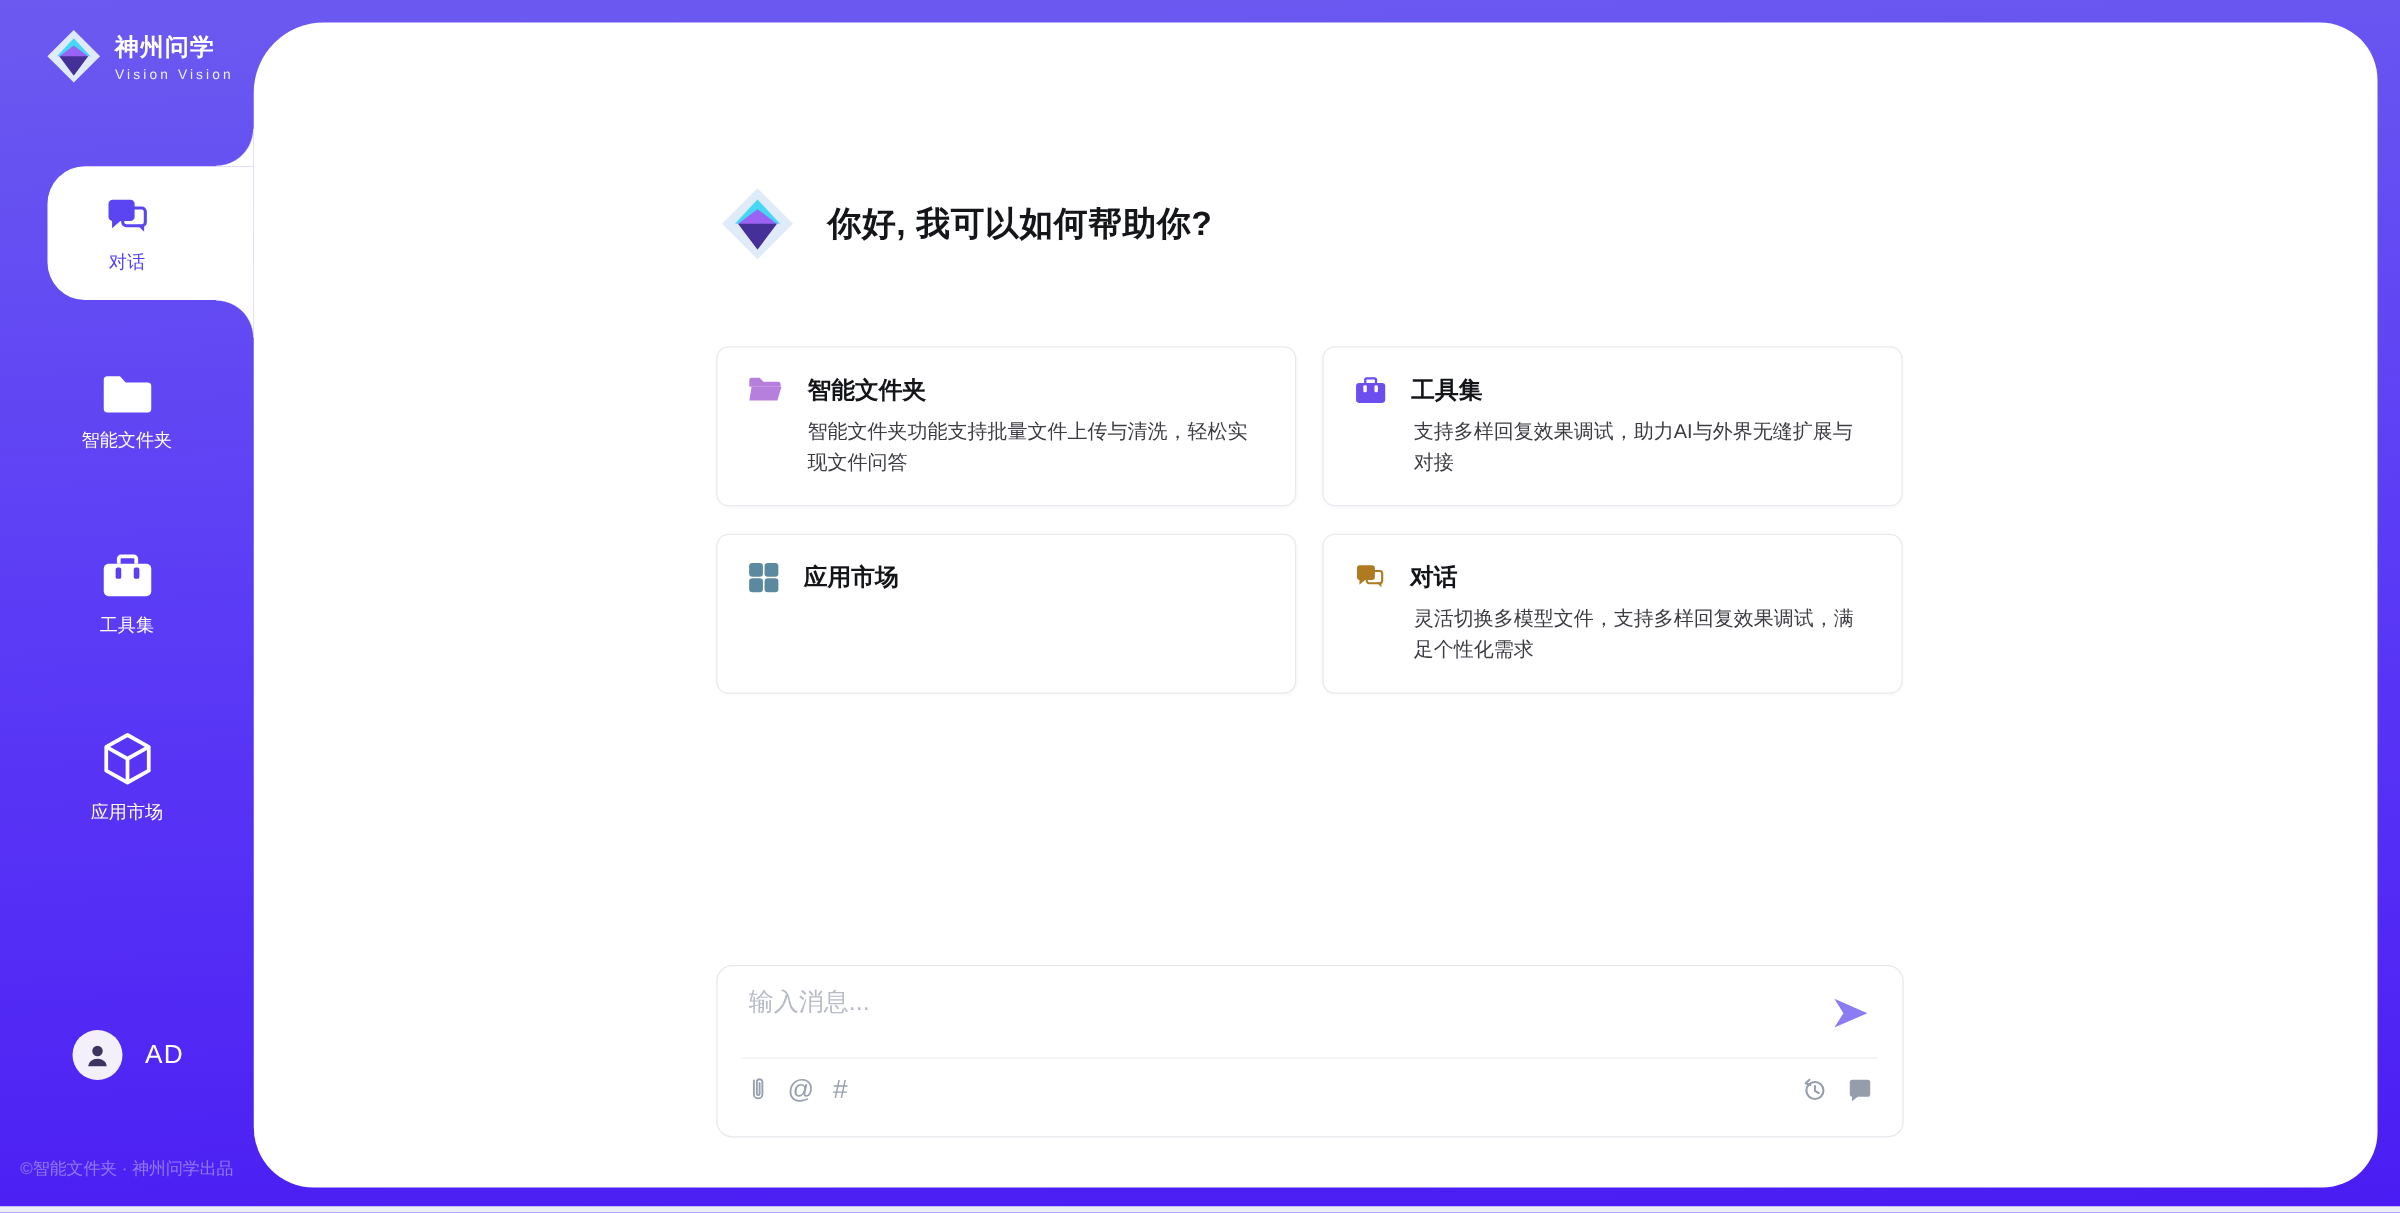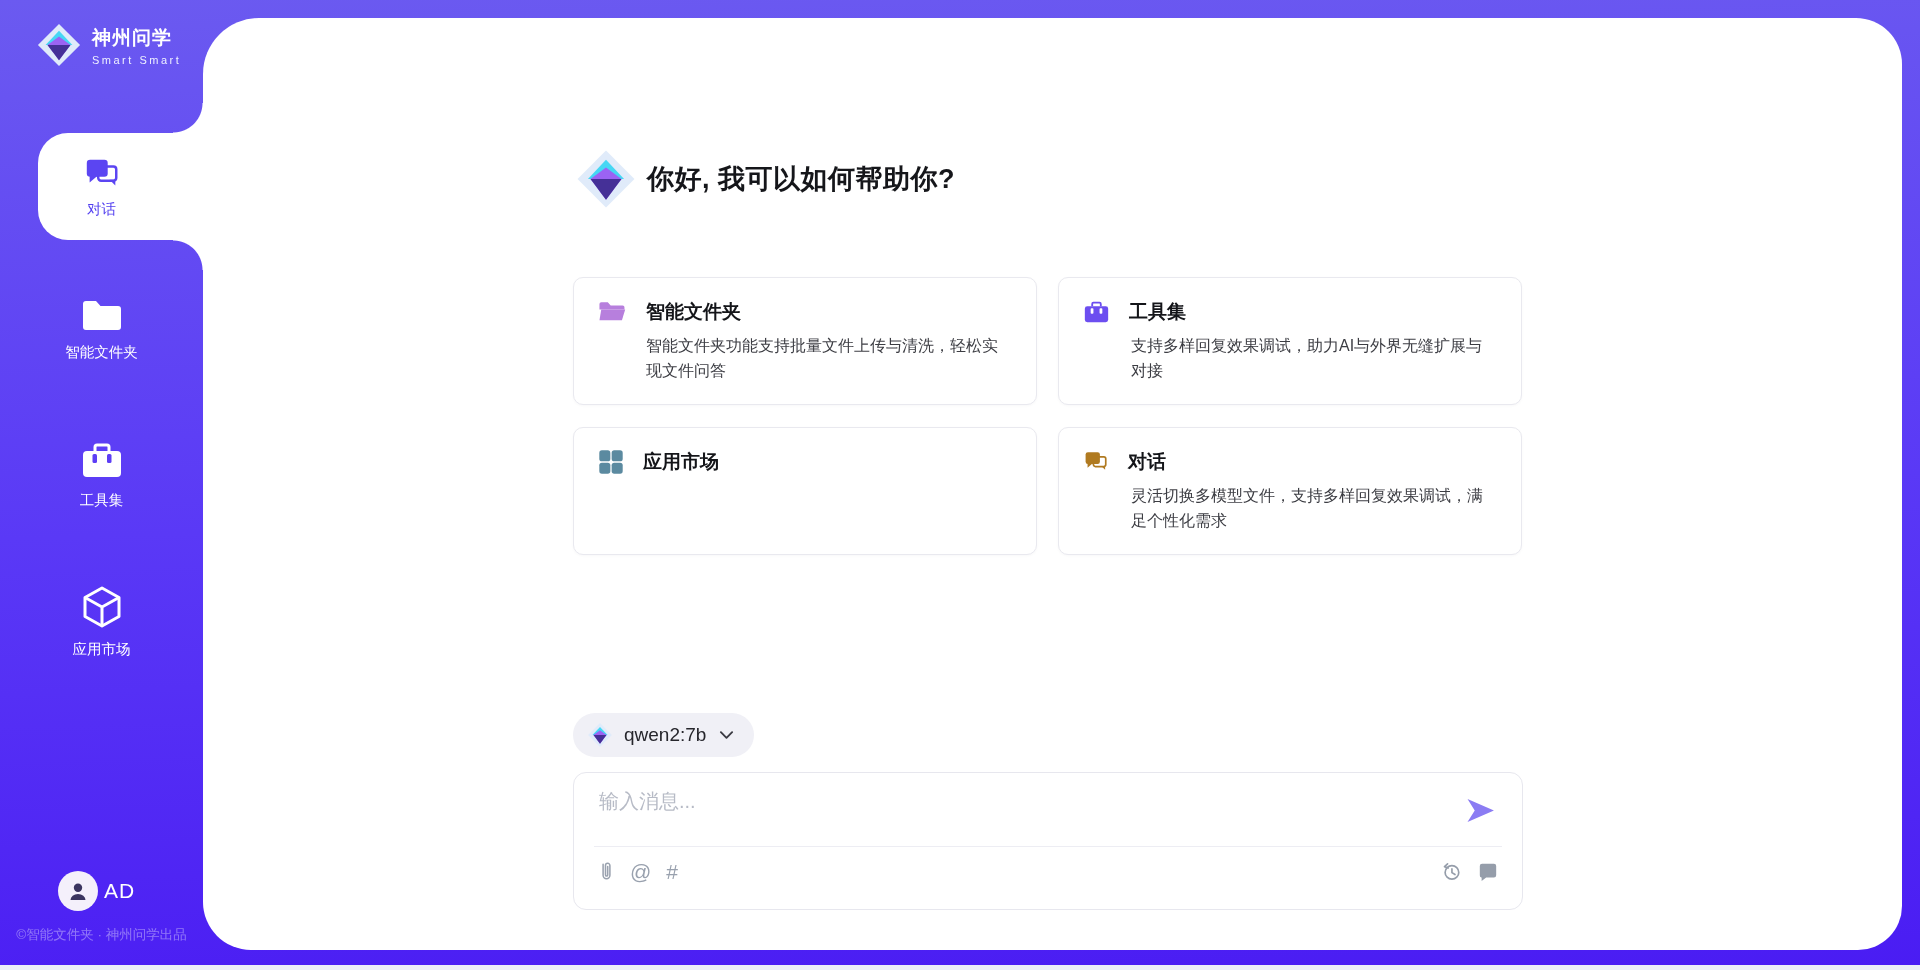--- a/index.html
+++ b/index.html
@@ -45,29 +45,29 @@
     position:absolute; left:0; width:203px;
     display:flex; flex-direction:column; align-items:center; gap:10px;
     color:#fff; cursor:pointer;
   }
   .nav-label { font-size:14.5px; }
   .nav-folder { top:297px; }
   .nav-toolset { top:441px; }
   .nav-market { top:584px; }
   .nav-settings { top:734px; }
 
-  .user-block { position:absolute; left:58px; top:871px; display:flex; align-items:center; gap:6px; cursor:pointer; }
+  .user-block { position:absolute; left:58px; top:824px; display:flex; align-items:center; gap:18px; cursor:pointer; }
   .avatar { width:40px; height:40px; border-radius:50%; background:#f4f0fb; display:flex; align-items:center; justify-content:center; color:#3b3560; }
   .user-name { color:#fff; font-size:21px; letter-spacing:1px; }
   .copyright { position:absolute; left:0; top:926px; width:203px; text-align:center; color:rgba(255,255,255,0.38); font-size:13.5px; }
 
   
   .content { position:absolute; left:370px; top:0; width:950px; height:100%; }
 
-  .greeting { position:absolute; left:2px; top:130px; display:flex; align-items:center; gap:10px; }
+  .greeting { position:absolute; left:2px; top:130px; display:flex; align-items:center; gap:25px; }
   .greeting-title { font-size:27px; font-weight:bold; color:#15161a; letter-spacing:0.5px; }
 
   .cards { position:absolute; left:0; top:259px; display:grid; grid-template-columns:464px 464px; gap:22px 21px; }
   .card {
     height:128px; background:#fff; border:1px solid #e9e9ef; border-radius:10px;
     padding:21px 24px; cursor:pointer; box-shadow:0 1px 3px rgba(30,30,60,0.03);
   }
   .card-head { display:flex; align-items:center; gap:19px; }
   .card-title { font-size:19px; font-weight:bold; color:#141519; }
   .card-desc { margin:9px 0 0 48px; font-size:16px; color:#3c3d43; line-height:1.55; }
@@ -251,33 +251,20 @@
             <svg class="icon" width="26" height="26">
                 <use href="#i-chat"></use>
               </svg>
           </span>
           <span class="card-title">对话</span>
         </div>
         <div class="card-desc">灵活切换多模型文件，支持多样回复效果调试，满足个性化需求</div>
       </div>
     </div>
 
-    <div class="model-pill">
-      <span>
-        <svg class="icon" width="26" height="26">
-            <use href="#i-diamond"></use>
-          </svg>
-      </span>
-      <span class="model-name">qwen2:7b</span>
-      <span class="chev">
-        <svg class="icon" width="15" height="10">
-            <use href="#i-chevron"></use>
-          </svg>
-      </span>
-    </div>
 
     <div class="composer">
       <textarea placeholder="输入消息..." style=""></textarea>
       <span class="send-btn">
         <svg class="icon" width="29" height="25">
             <use href="#i-send"></use>
           </svg>
       </span>
       <div class="composer-divider"></div>
       <div class="composer-tools">
@@ -309,21 +296,21 @@
 <div class="sidebar">
 
   <div class="brand">
     <span>
       <svg class="icon" width="46" height="46">
           <use href="#i-diamond"></use>
         </svg>
     </span>
     <div class="brand-text">
       <div class="name">神州问学</div>
-      <div class="sub">Smart Smart</div>
+      <div class="sub">Vision Vision</div>
     </div>
   </div>
 
   <div class="nav-tab">
     <span>
       <svg class="icon" width="38" height="38">
           <use href="#i-chat"></use>
         </svg>
     </span>
     <span class="nav-label">对话</span>

